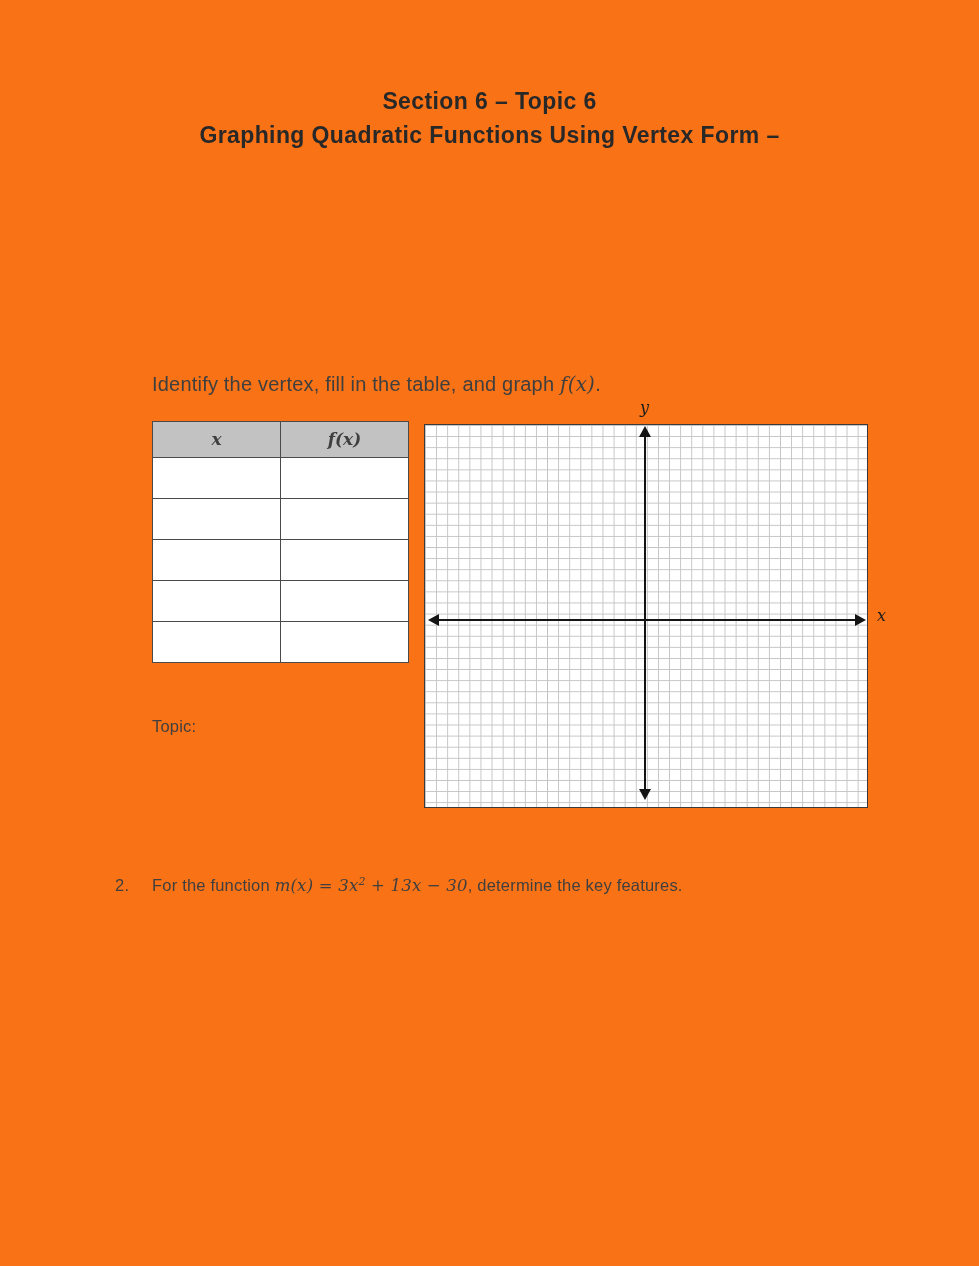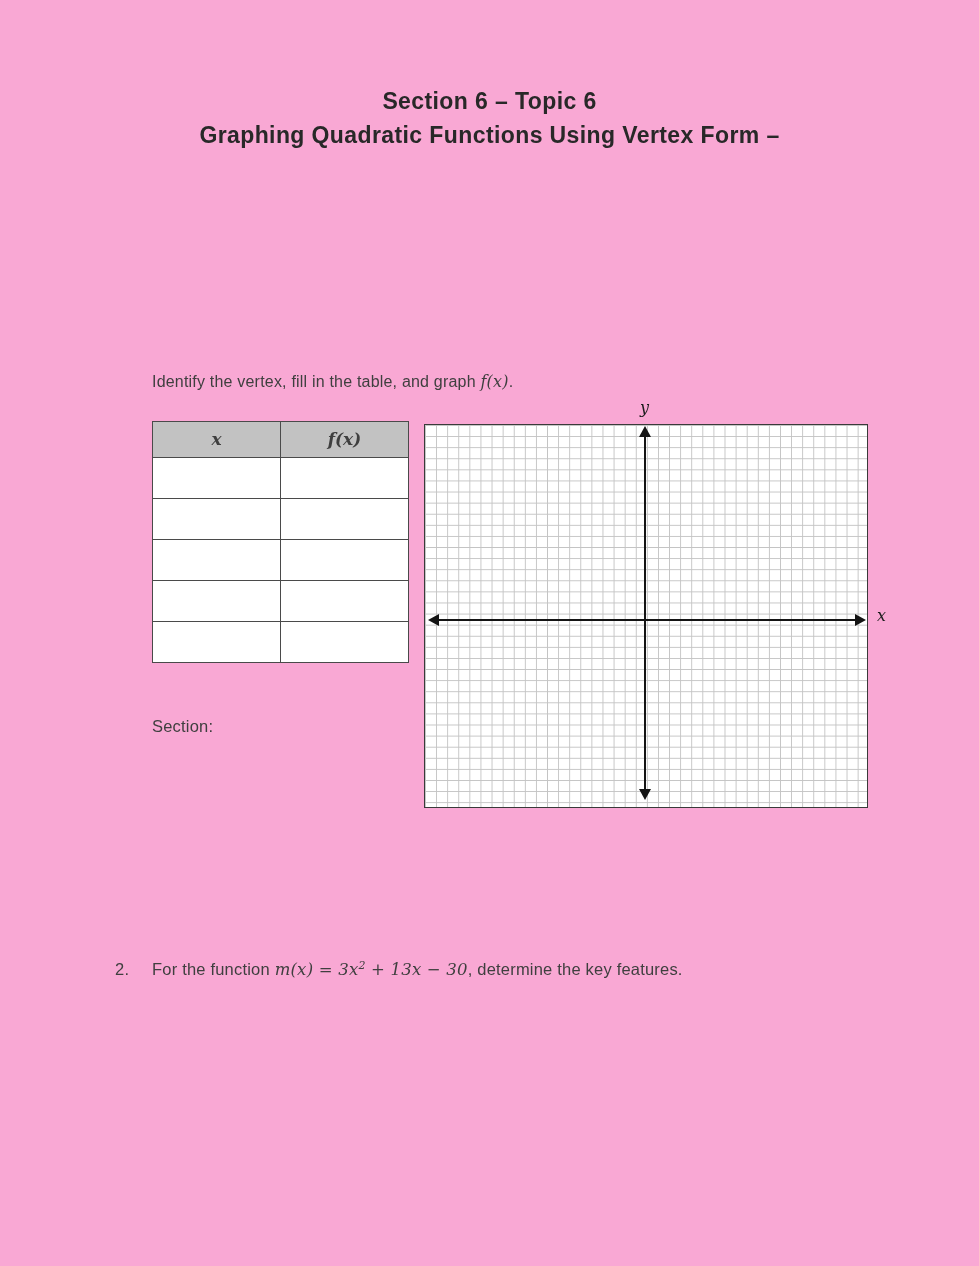--- a/index.html
+++ b/index.html
@@ -1,39 +1,39 @@
 <!DOCTYPE html>
 <html><head>
 <meta charset="utf-8">
 <style>
   html,body{margin:0;padding:0;background:#ffffff;}
   .page{
     position:relative;
     width:979px;height:1266px;
-    background:#f9a8d4;
+    background:#f97316;
     font-family:"Liberation Sans",sans-serif;
     color:#3f3f3f;
     overflow:hidden;
   }
   .title{
     position:absolute;top:84px;left:0;width:100%;
     text-align:center;
     font-size:23px;font-weight:700;line-height:34px;
     letter-spacing:0.4px;color:#282828;
   }
   .question{
     position:absolute;left:115px;width:800px;
     font-size:16.5px;line-height:24px;letter-spacing:0.2px;color:#3f3f3f;
   }
   .q1{top:206px;}
-  .q2{top:957px;}
+  .q2{top:873px;}
   .qnum{display:inline-block;width:37px;}
   .instruction{
     position:absolute;left:152px;top:372px;
-    font-size:16px;letter-spacing:0.2px;color:#3f3f3f;
+    font-size:20px;letter-spacing:0.2px;color:#3f3f3f;
   }
   .math{
     font-family:"DejaVu Serif",serif;
     font-style:italic;
   }
   sup.math{font-size:11px;line-height:0;}
   .bold{font-weight:700;}
 
   
   table.vtable{
@@ -166,19 +166,19 @@
     <div class="yaxis"></div>
     <div class="xaxis"></div>
     <div class="arrow up"></div>
     <div class="arrow down"></div>
     <div class="arrow left"></div>
     <div class="arrow right"></div>
   </div>
   <div class="axis-label ylab">y</div>
   <div class="axis-label xlab">x</div>
 
-  <div class="vertex">Section:</div>
+  <div class="vertex">Topic:</div>
 
   <div class="question q2">
     <span class="qnum">2.</span><span><span>For the function </span><span class="math">m(x) = 3x</span><sup class="math">2</sup><span class="math"> + 13x − 30</span><span>, determine the key features.</span></span>
   </div>
 
 </div>
 
 </body></html>

